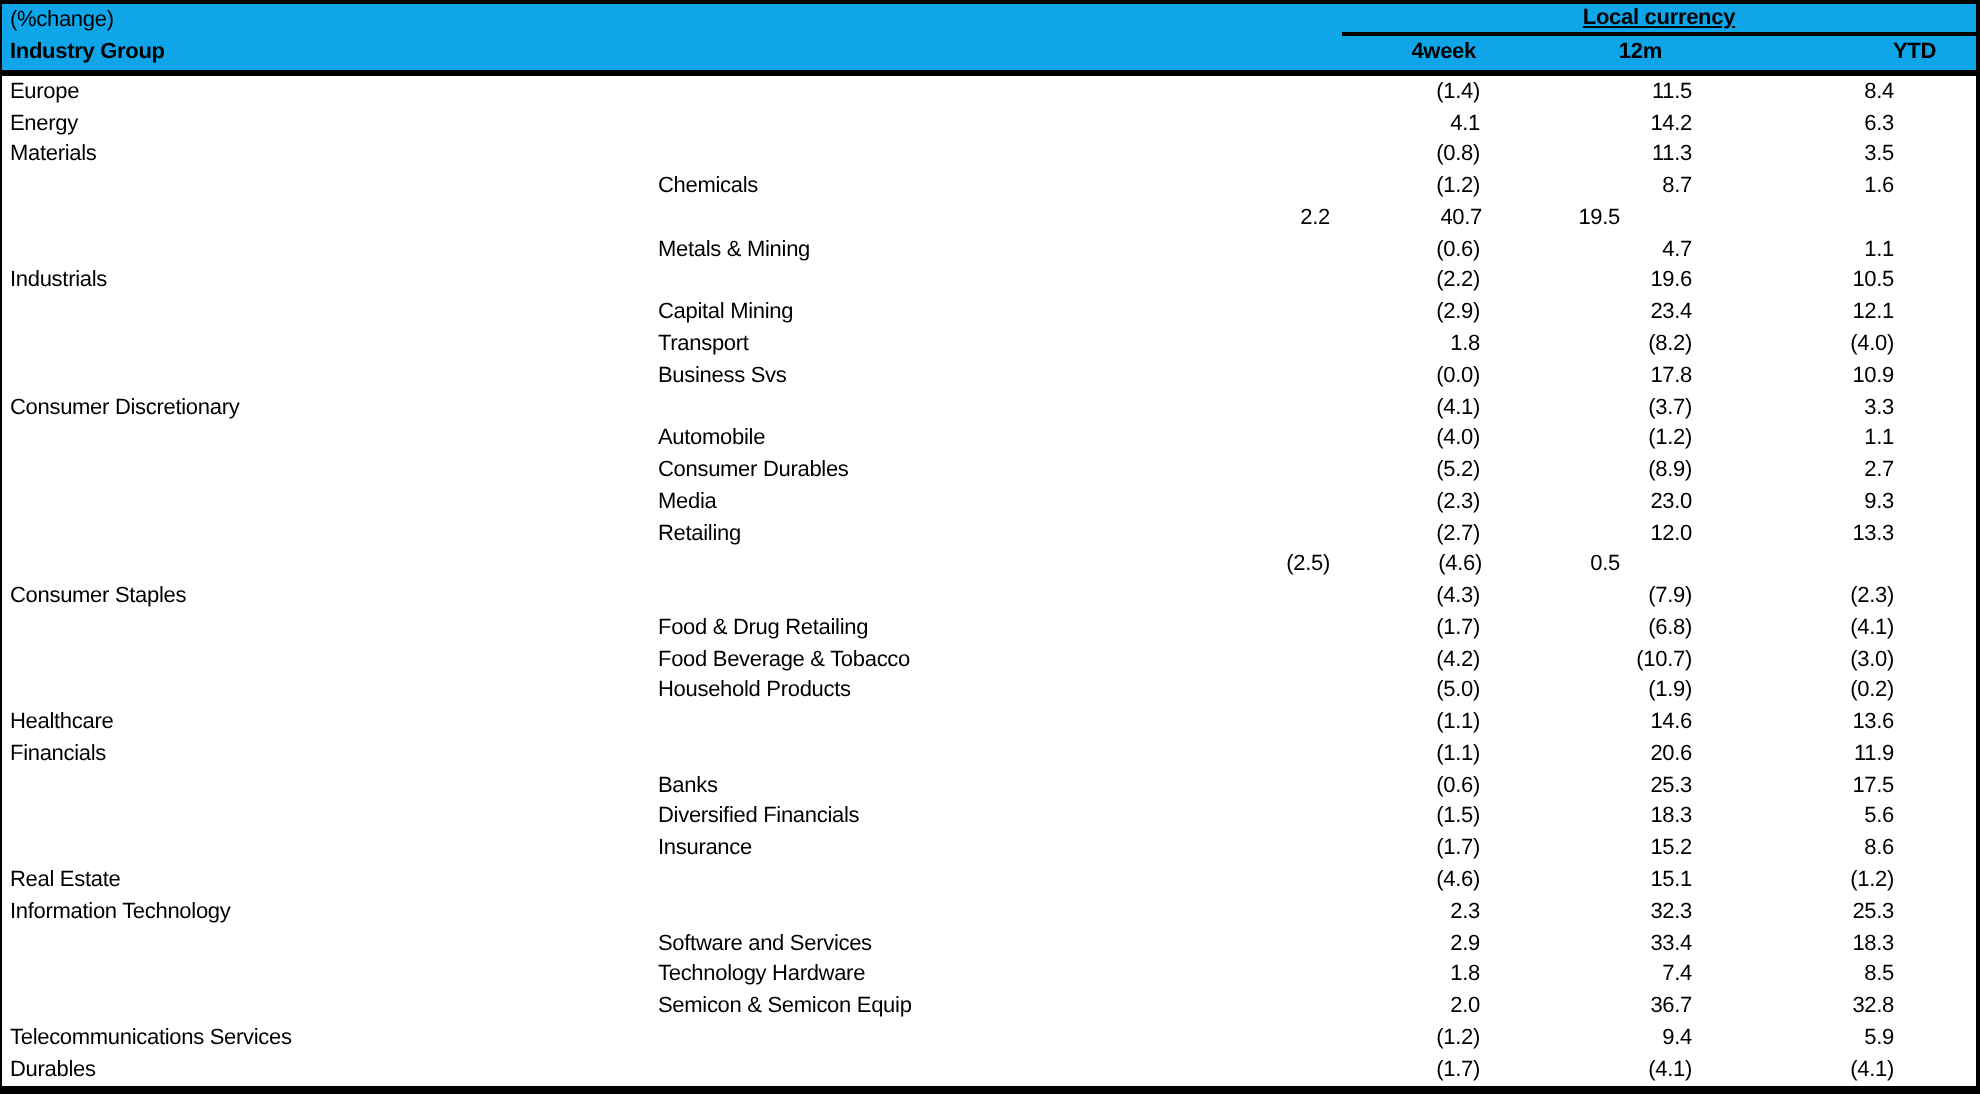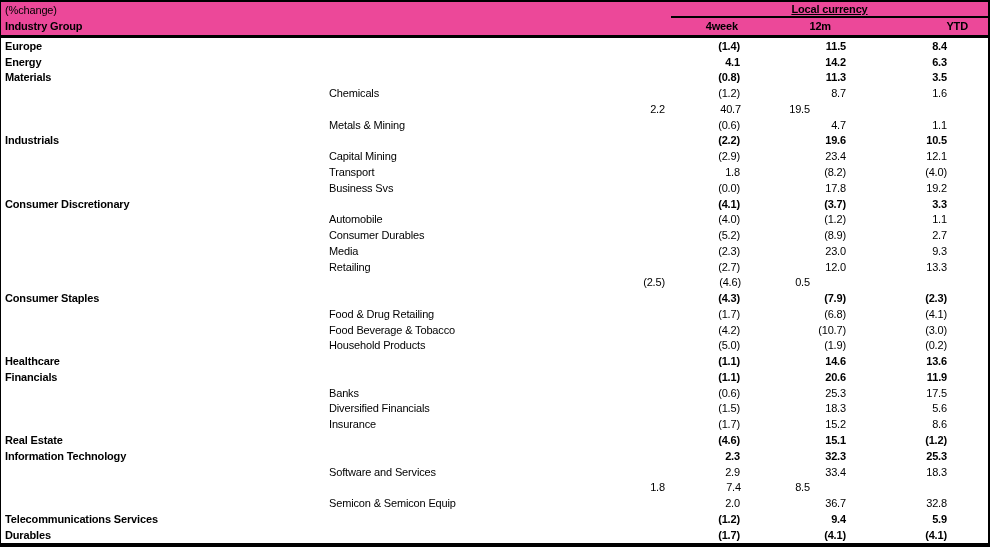--- a/index.html
+++ b/index.html
@@ -72,33 +72,33 @@
     display: grid;
     grid-template-columns: 1fr 75px 105px 137px;
     align-items: center;
   }
   .row .lbl {
     padding-left: 4px;
     white-space: nowrap;
     overflow: hidden;
   }
   .row.sub .lbl { padding-left: 328px; }
-  .row.group { font-weight: bold; }
+  .row.group { font-weight: normal; }
 
   .row .num { text-align: right; white-space: nowrap; }
   .row .num.c1 { padding-right: 6px; }
   .row .num.c2 { padding-right: 5px; }
   .row .num.c3 { padding-right: 41px; }
 </style>
 </head>
 <body>
 
 <div class="sheet">
 
-  <div class="header" style="background: #ec4899;">
+  <div class="header" style="background: #0ea5e9;">
     <div class="hrow hrow1">
       <div class="change-cell">(%change)</div>
       <div class="currency-cell">Local currency</div>
     </div>
     <div class="hrow hrow2">
       <div class="ig-cell">Industry Group</div>
       <div class="colh c1">4week</div>
       <div class="colh c2">12m</div>
       <div class="colh c3">YTD</div>
     </div>
@@ -157,21 +157,21 @@
       <div class="row sub">
         <div class="lbl">Transport</div>
         <div class="num c1">1.8</div>
         <div class="num c2">(8.2)</div>
         <div class="num c3">(4.0)</div>
       </div>
       <div class="row sub">
         <div class="lbl">Business Svs</div>
         <div class="num c1">(0.0)</div>
         <div class="num c2">17.8</div>
-        <div class="num c3">19.2</div>
+        <div class="num c3">10.9</div>
       </div>
       <div class="row group">
         <div class="lbl">Consumer Discretionary</div>
         <div class="num c1">(4.1)</div>
         <div class="num c2">(3.7)</div>
         <div class="num c3">3.3</div>
       </div>
       <div class="row sub">
         <div class="lbl">Automobile</div>
         <div class="num c1">(4.0)</div>
@@ -267,20 +267,21 @@
         <div class="num c2">32.3</div>
         <div class="num c3">25.3</div>
       </div>
       <div class="row sub">
         <div class="lbl">Software and Services</div>
         <div class="num c1">2.9</div>
         <div class="num c2">33.4</div>
         <div class="num c3">18.3</div>
       </div>
       <div class="row sub">
+        <div class="lbl">Technology Hardware</div>
         <div class="num c1">1.8</div>
         <div class="num c2">7.4</div>
         <div class="num c3">8.5</div>
       </div>
       <div class="row sub">
         <div class="lbl">Semicon &amp; Semicon Equip</div>
         <div class="num c1">2.0</div>
         <div class="num c2">36.7</div>
         <div class="num c3">32.8</div>
       </div>

